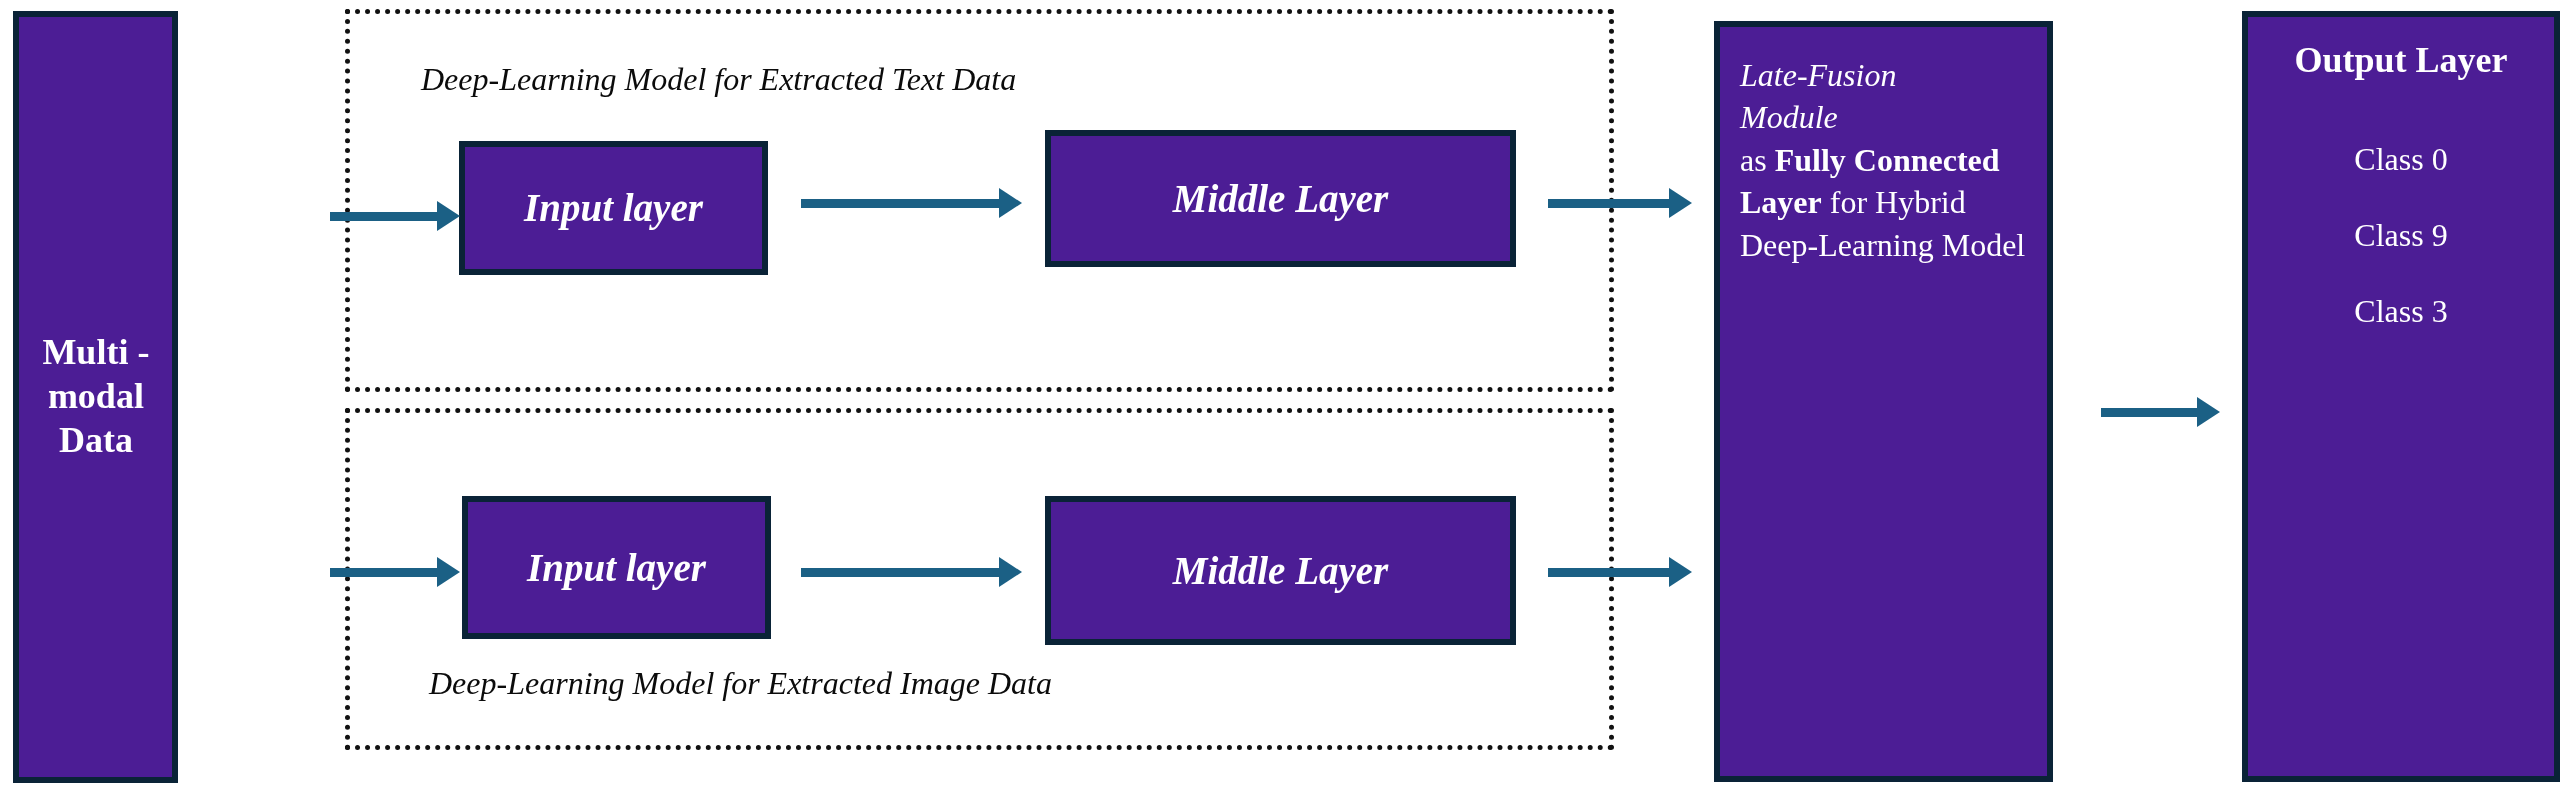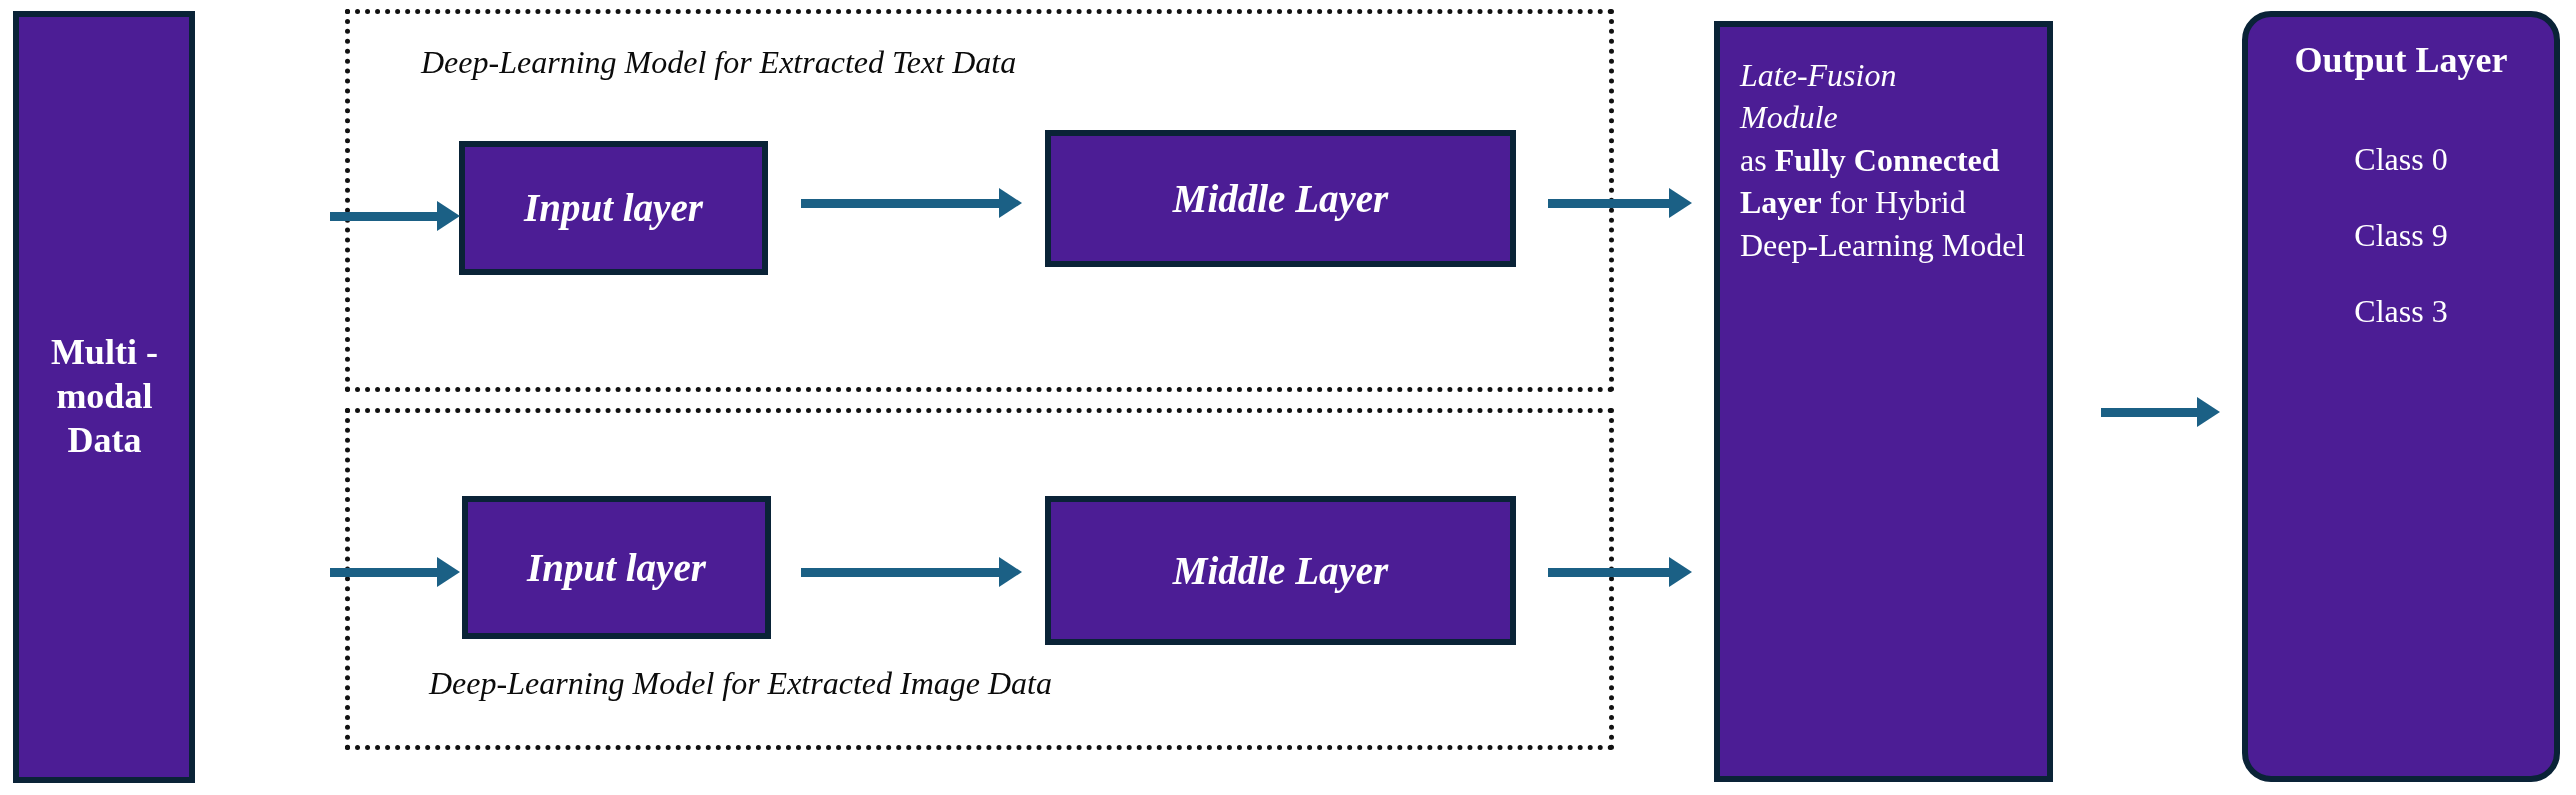--- a/index.html
+++ b/index.html
@@ -35,21 +35,21 @@
   .node-text {
     display: block;
     width: 100%;
     padding: 0 5.4px;
     box-sizing: border-box;
   }
 
   
   #box-multimodal {
     left: 13.4px;  top: 10.8px;
-    width: 182px; height: 772px;
+    width: 165px; height: 772px;
     font-size: 36px;
     font-weight: bold;
   }
 
   
   .layer-box {
     font-size: 39px;
     font-weight: bold;
     font-style: italic;
   }
@@ -74,21 +74,20 @@
   #box-fusion .it  { font-style: italic; }
   #box-fusion .bd  { font-weight: bold; }
 
   
   #box-output {
     left: 2242px; top: 10.8px;
     width: 318px;  height: 771px;
     font-size: 32px;
     align-items: flex-start;
     line-height: 1.25;
-    border-radius: 29px;
   }
   #box-output .node-text { padding-top: 21.5px; }
   #out-title {
     font-weight: bold;
     font-size: 36px;
     display: block;
     margin-bottom: 56px;
   }
   .class-item {
     display: block;
@@ -106,21 +105,21 @@
   #group-text  { left: 345px; top: 9px;  width: 1269px; height: 383px; }
   #group-image { left: 345px; top: 408px; width: 1269px; height: 342px; }
 
   .group-label {
     position: absolute;
     font-style: italic;
     font-size: 32px;
     color: #0b0b0b;
     white-space: nowrap;
   }
-  #label-text  { left: 421px; top: 44px;  }
+  #label-text  { left: 421px; top: 61px;  }
   #label-image { left: 421px; top: 665px; margin-left: 8px; }
 
   
   .arrow {
     position: absolute;
     height: 9px;
     background: #1b6085;
   }
   .arrow::after {
     content: "";

